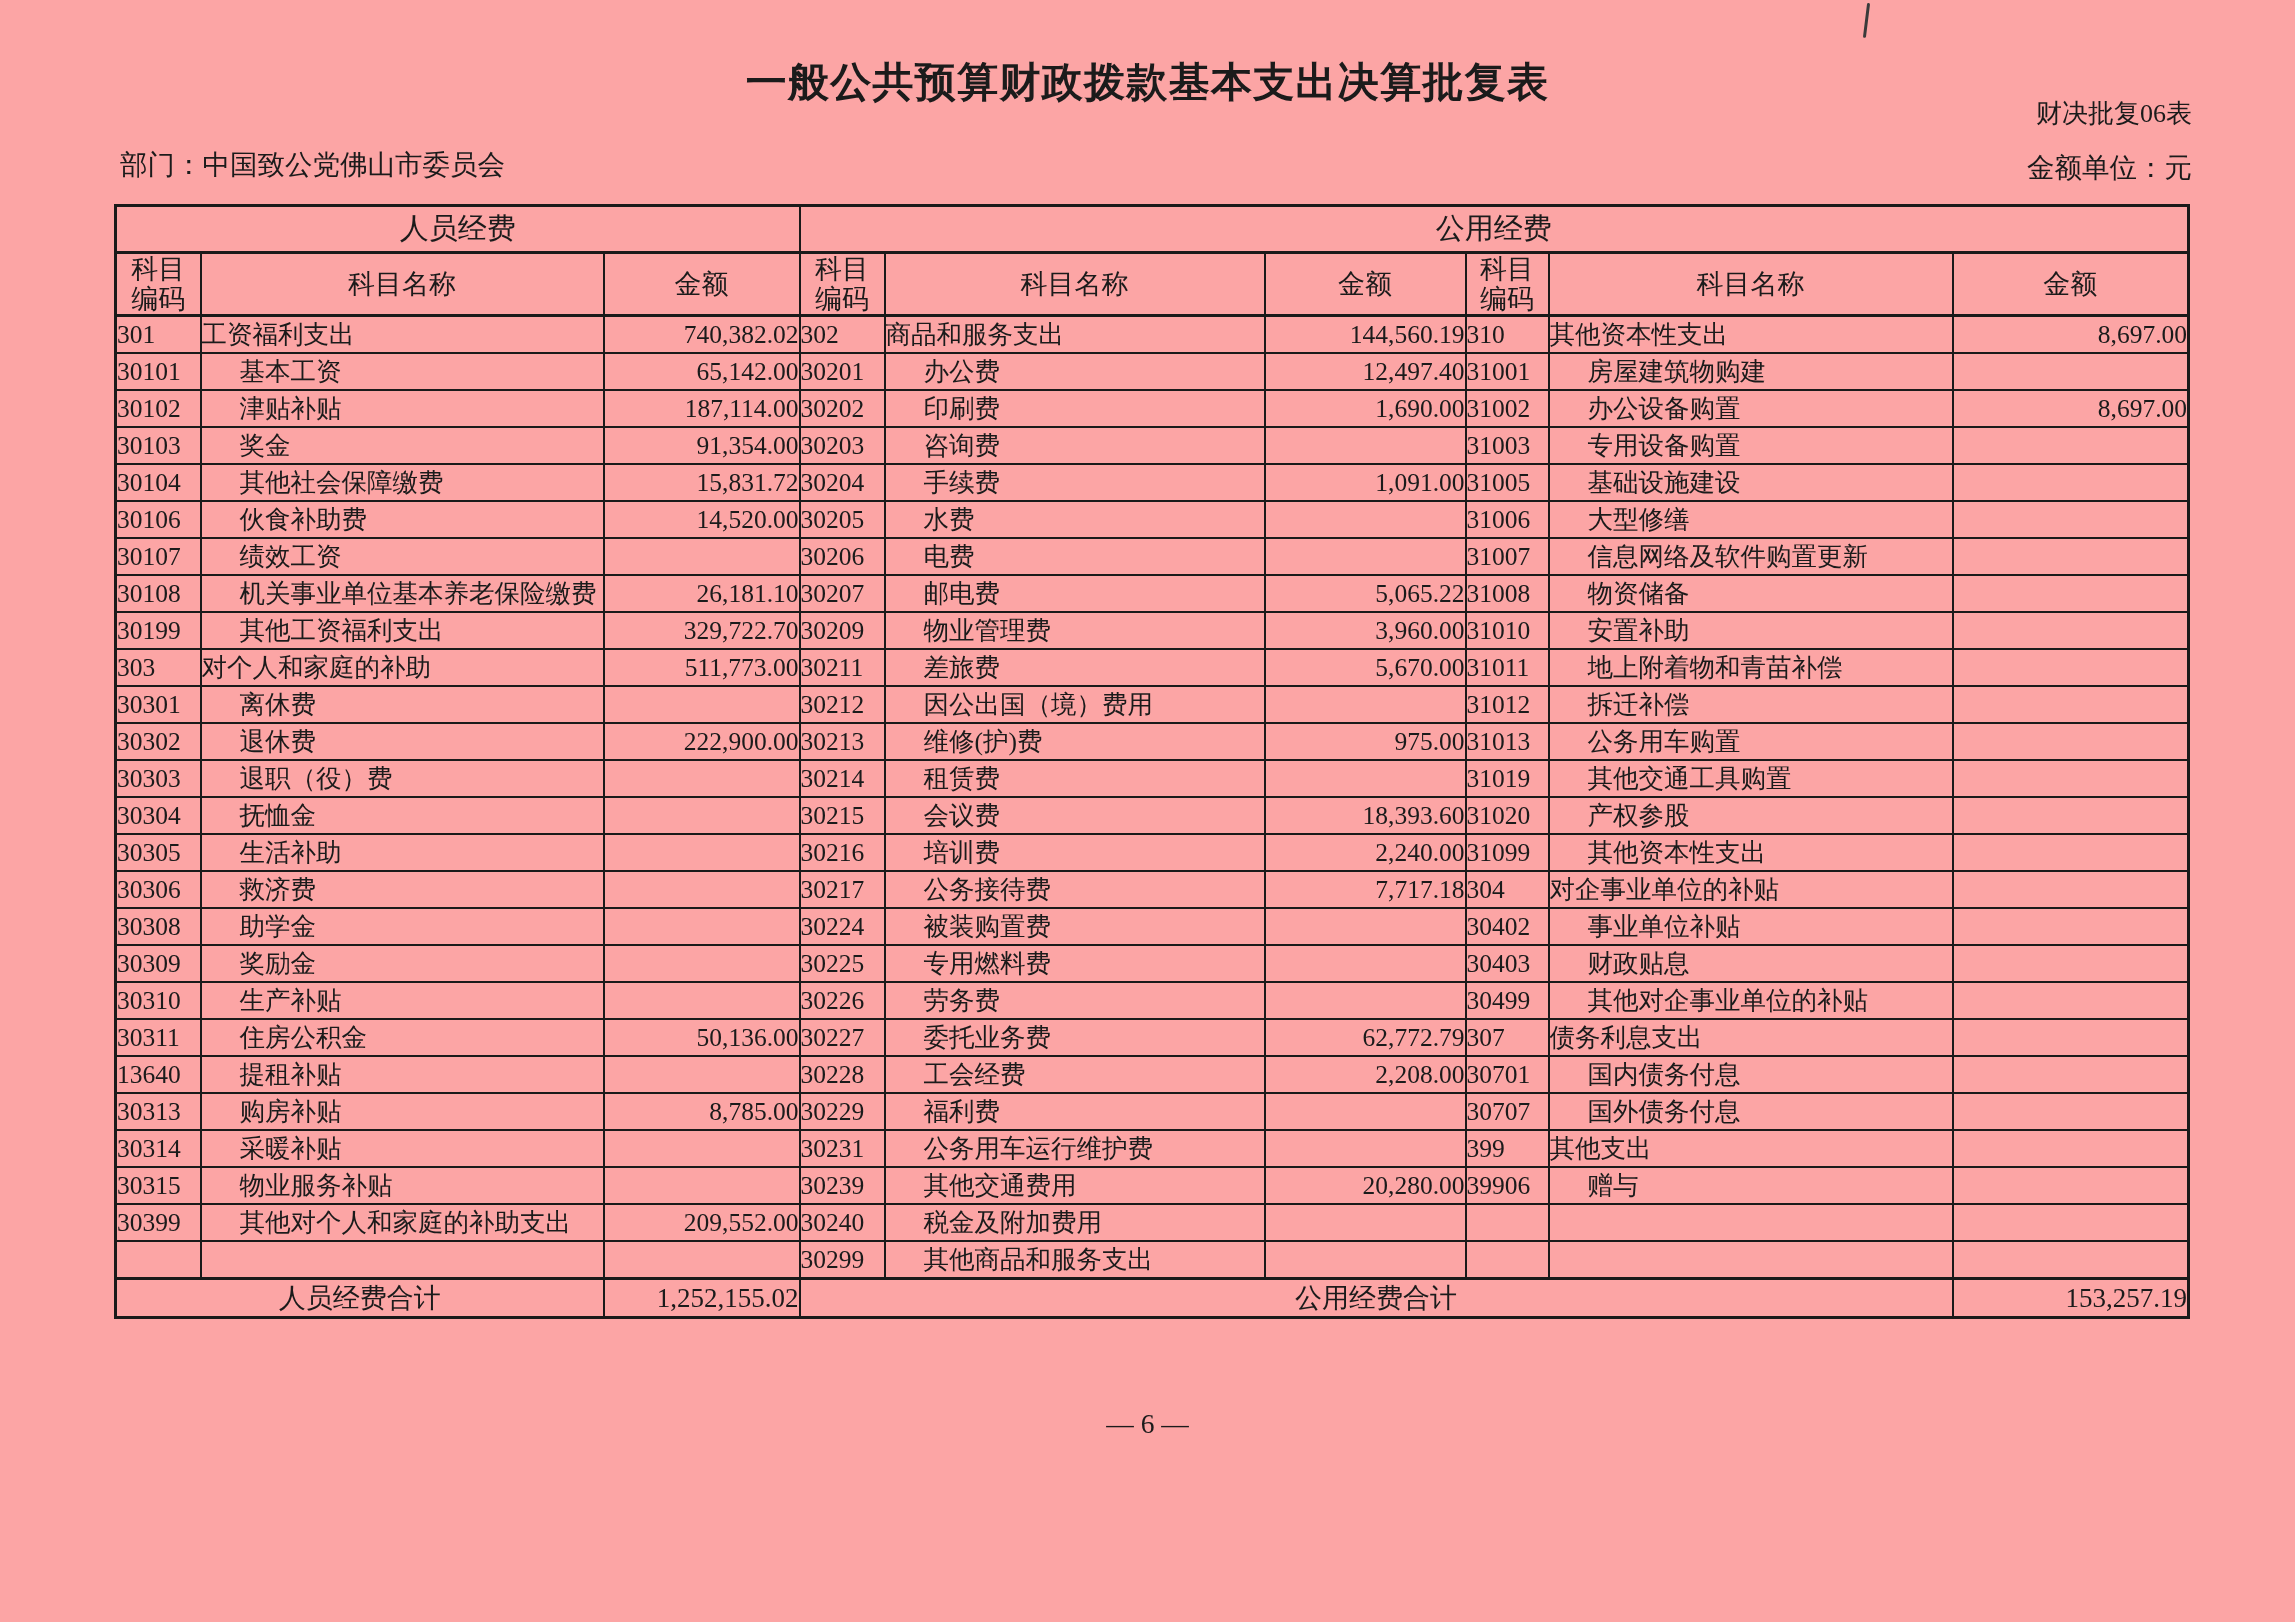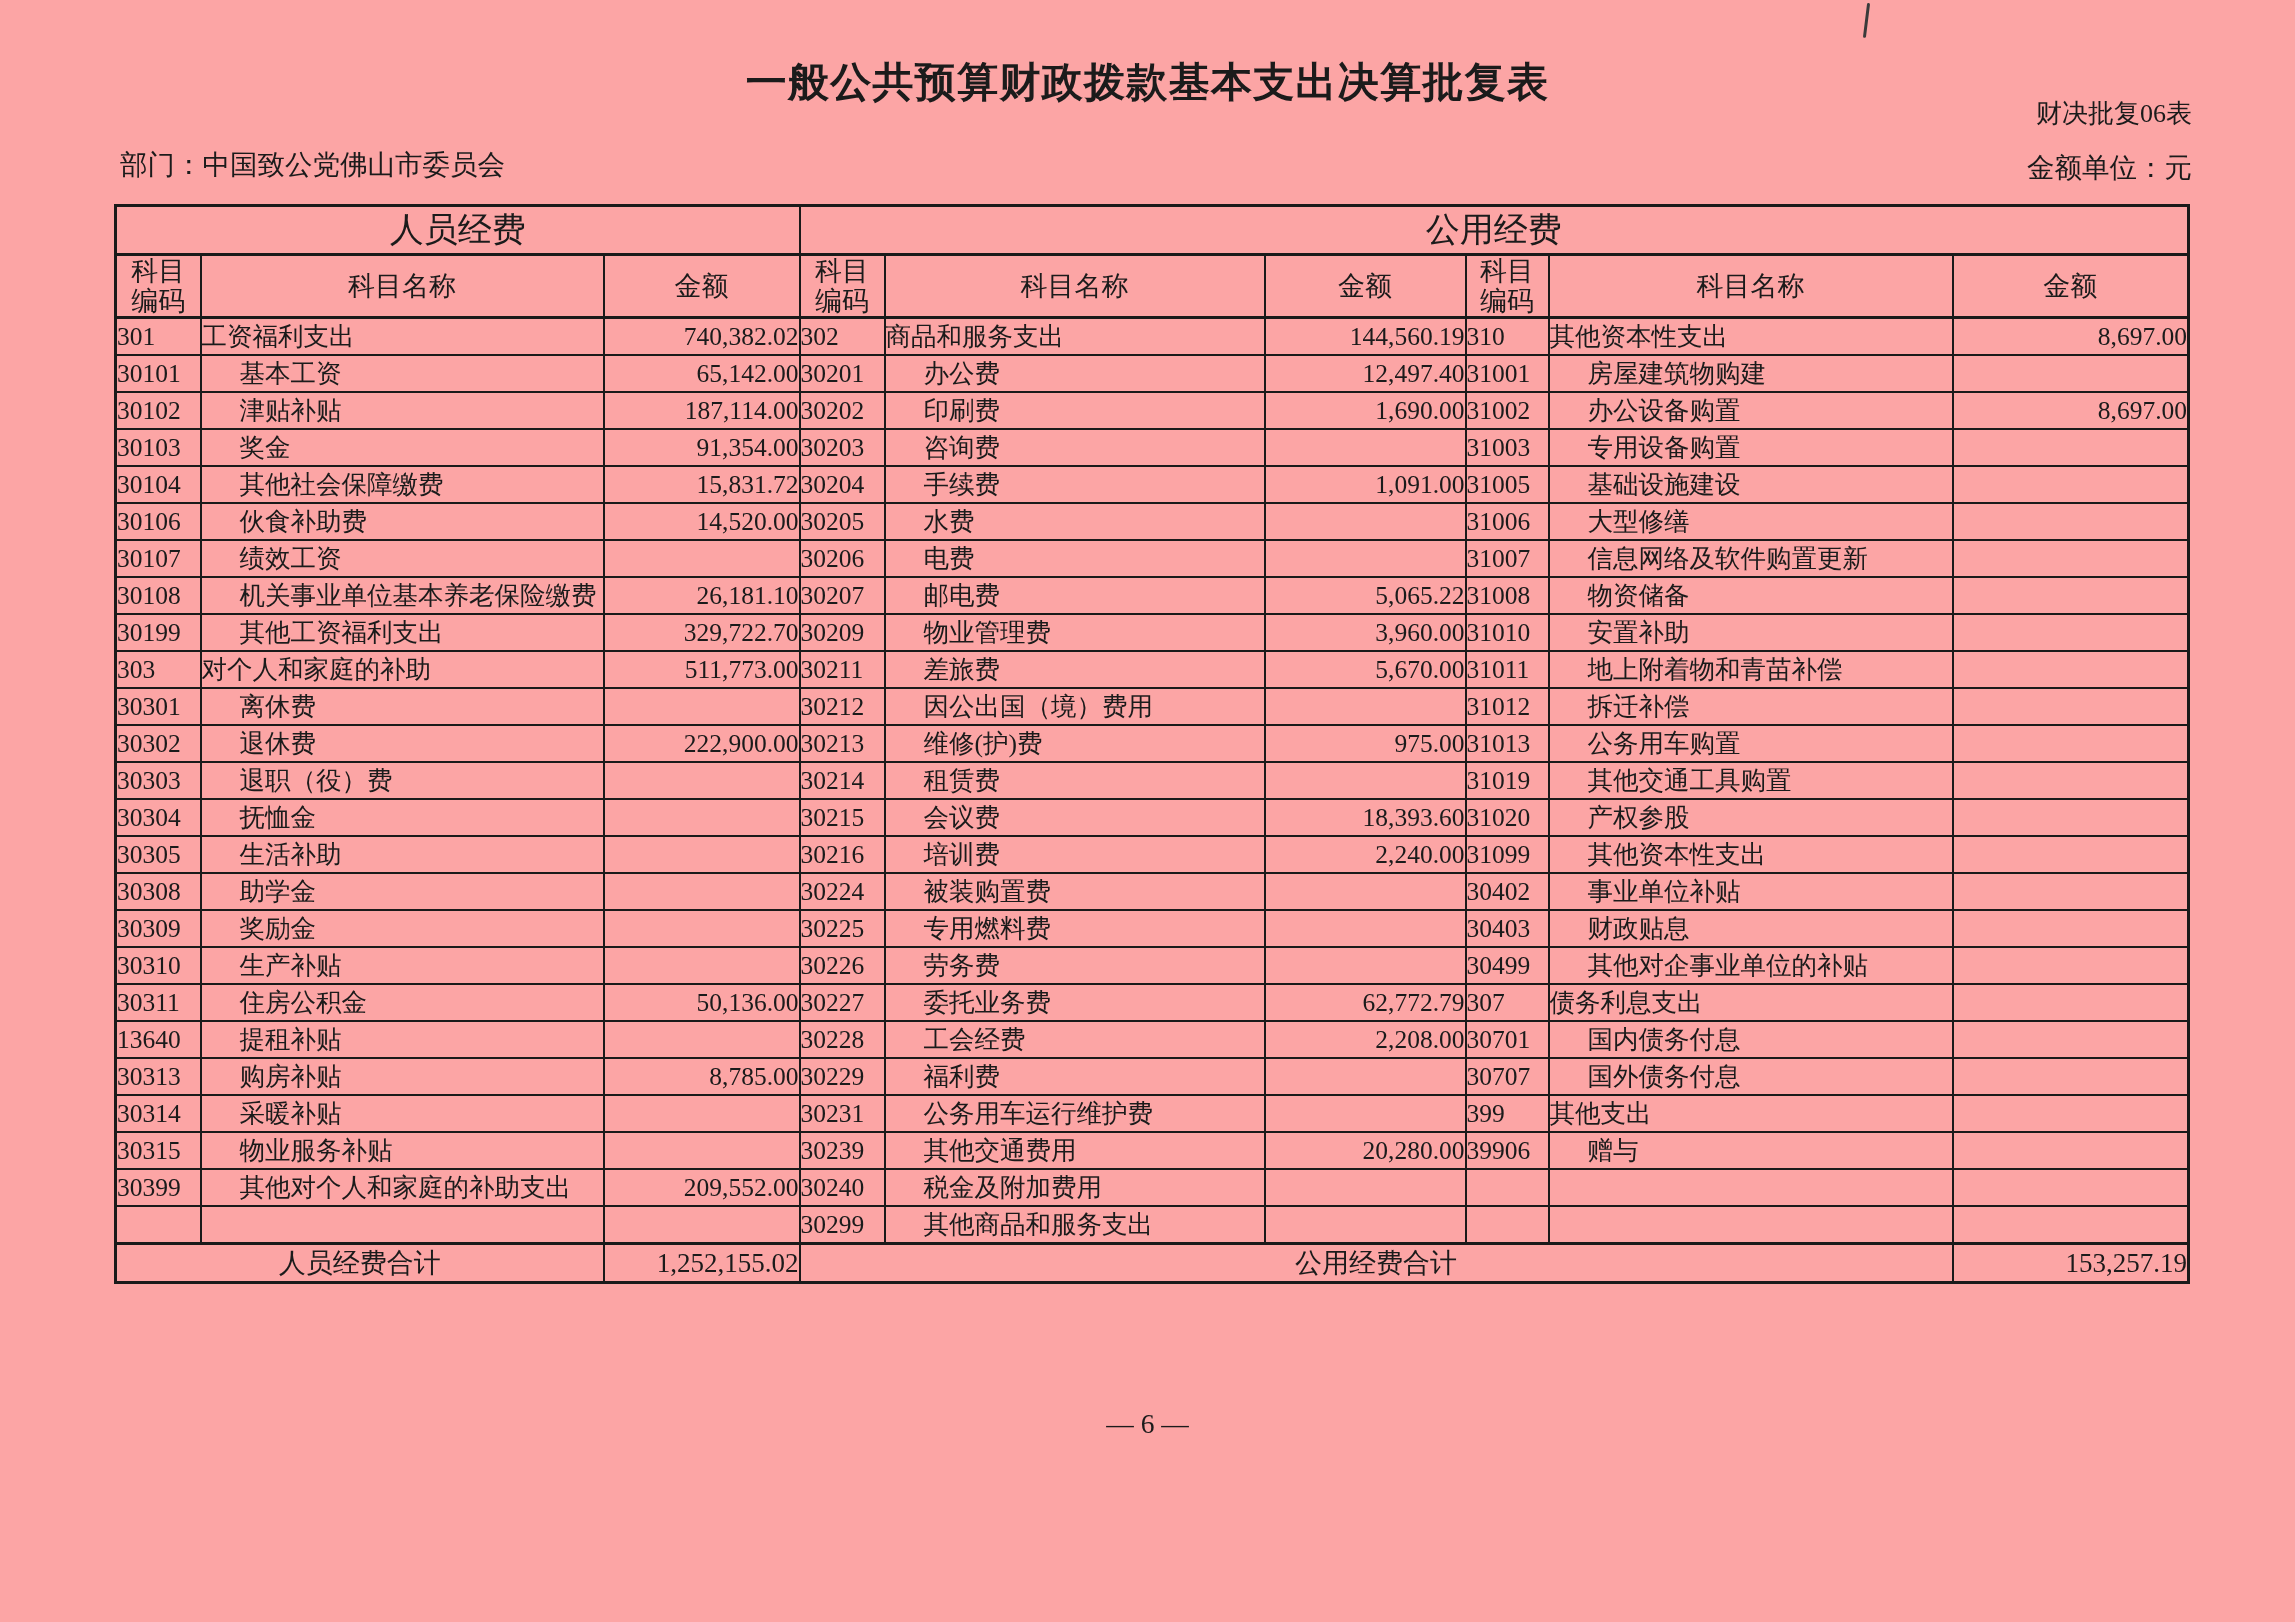--- a/index.html
+++ b/index.html
@@ -45,21 +45,21 @@
     border:3.3px solid #1a1a1a;
   }
   table.report th, table.report td{
     border:2px solid #1a1a1a;
     padding:0;
     font-weight:normal;
     overflow:hidden;
   }
   tr.group-header th{
     height:44px;
-    font-size:34px;
+    font-size:29px;
     text-align:center;
     border-bottom:3.3px solid #1a1a1a;
   }
   tr.col-header th{
     height:54px;
     font-size:27px;
     text-align:center;
     white-space:pre-line;
     line-height:1.12;
     border-bottom:3.3px solid #1a1a1a;
@@ -299,20 +299,31 @@
           <td class="name sub">生活补助</td>
           <td class="amount"></td>
           <td class="code">30216</td>
           <td class="name sub">培训费</td>
           <td class="amount">2,240.00</td>
           <td class="code">31099</td>
           <td class="name sub">其他资本性支出</td>
           <td class="amount"></td>
         </tr>
         <tr>
+          <td class="code">30306</td>
+          <td class="name sub">救济费</td>
+          <td class="amount"></td>
+          <td class="code">30217</td>
+          <td class="name sub">公务接待费</td>
+          <td class="amount">7,717.18</td>
+          <td class="code">304</td>
+          <td class="name">对企事业单位的补贴</td>
+          <td class="amount"></td>
+        </tr>
+        <tr>
           <td class="code">30308</td>
           <td class="name sub">助学金</td>
           <td class="amount"></td>
           <td class="code">30224</td>
           <td class="name sub">被装购置费</td>
           <td class="amount"></td>
           <td class="code">30402</td>
           <td class="name sub">事业单位补贴</td>
           <td class="amount"></td>
         </tr>

